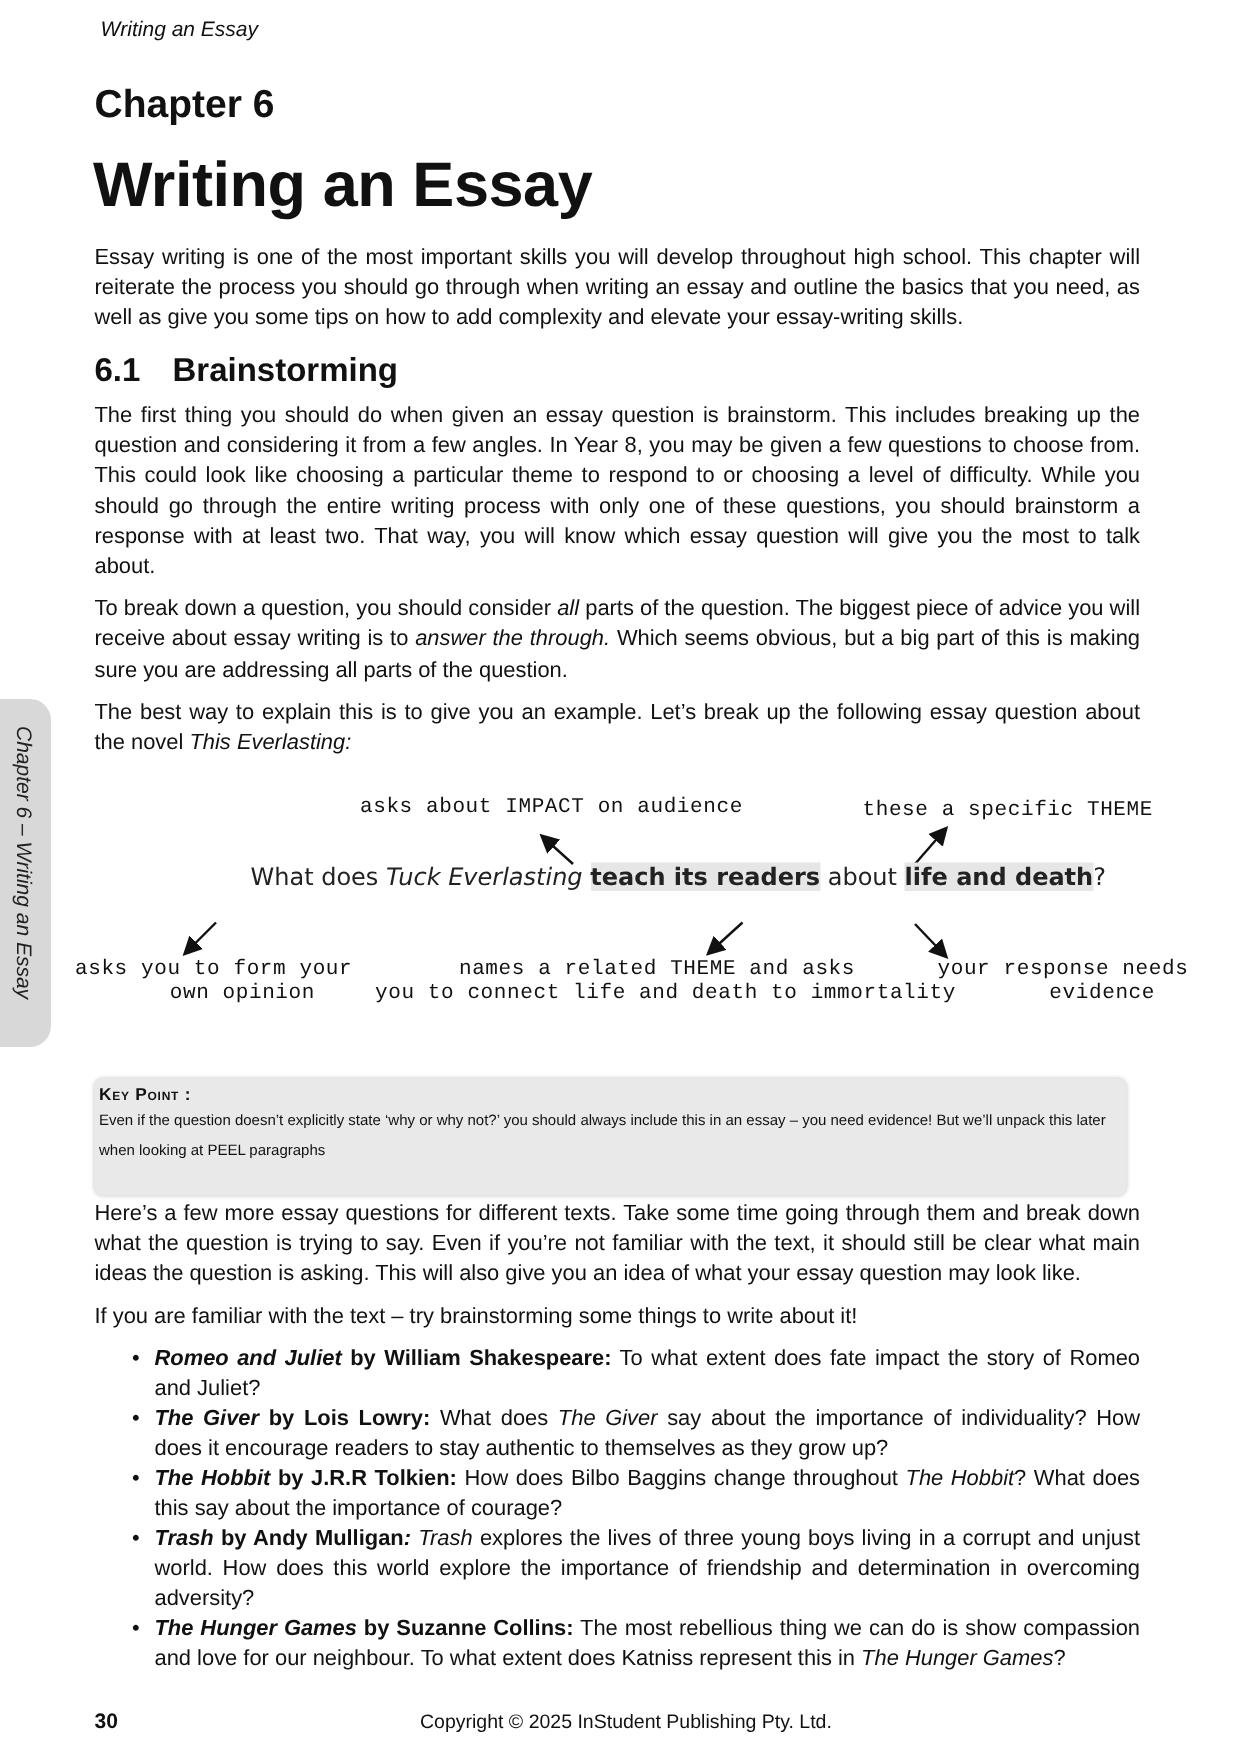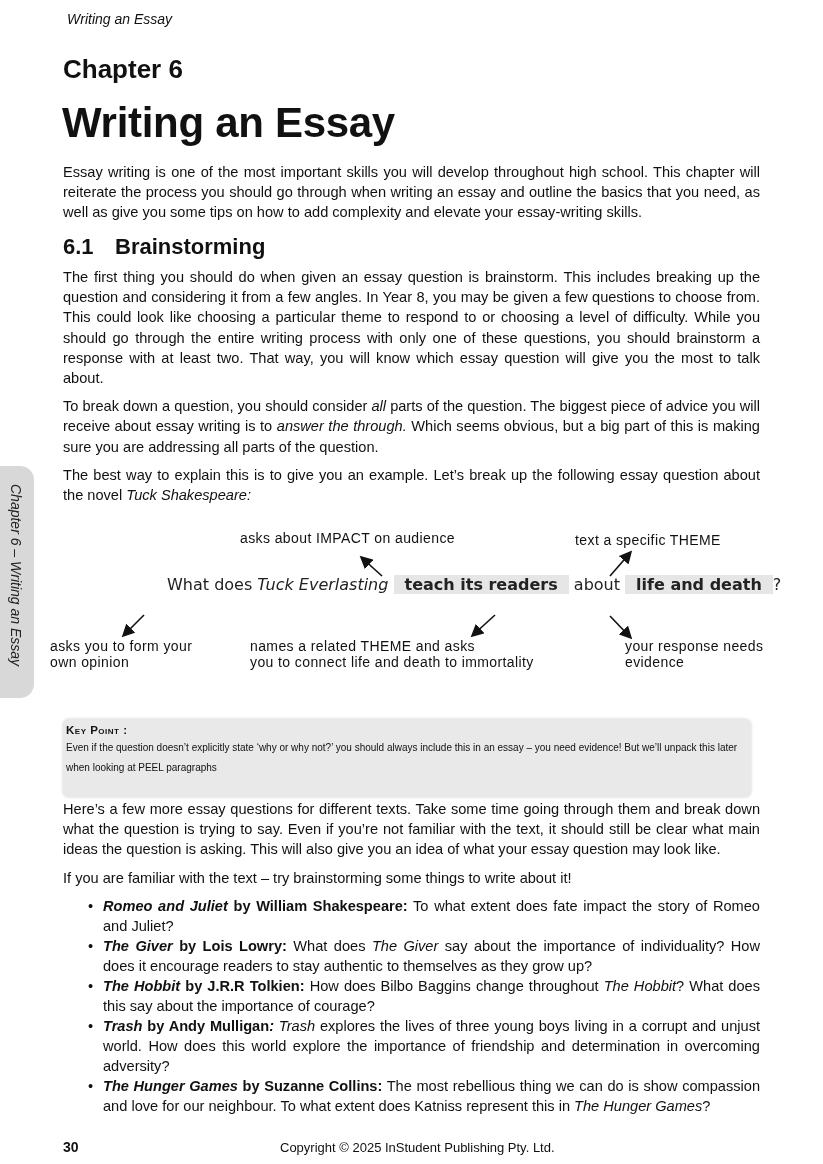--- a/index.html
+++ b/index.html
@@ -13,24 +13,24 @@
   .intro { top: 162px; }
   .sec-head { position: absolute; left: 63px; top: 234px; font-size: 22px; font-weight: bold; }
   .sec-head .num { display: inline-block; width: 52px; }
   .body1 { top: 267px; }
   .body1 p + p { margin-top: 8px; }
   .side-tab { position: absolute; left: 0; top: 466px; width: 34px; height: 232px;
               background: #d8d8d8; border-radius: 0 14px 14px 0; }
   .side-tab span { position: absolute; left: 8px; top: 18px; writing-mode: vertical-rl;
                    font-size: 14px; font-style: italic; color: #222; white-space: nowrap; }
   .diagram { position: absolute; left: 50px; top: 520px; width: 740px; height: 170px; }
-  .hand { position: absolute; font-family: Liberation Sans, sans-serif; font-size: 14px; color: #111;
-          letter-spacing: 0.4px; text-align: left; white-space: nowrap; font-weight: 300; }
+  .hand { position: absolute; font-family: Liberation Mono, monospace; font-size: 14px; color: #111;
+          letter-spacing: 0.4px; text-align: right; white-space: nowrap; font-weight: 300; }
   .qline { position: absolute; font-family: "DejaVu Sans", sans-serif; font-size: 16px; white-space: nowrap; color: #222; }
-  .hl { background: #e6e6e6; font-weight: bold; padding: 0 11px; }
+  .hl { background: #e6e6e6; font-weight: bold; padding: 0 0; }
   .keypoint { position: absolute; left: 63px; top: 719px; width: 682px; height: 68px;
               background: #e9e9e9; border-radius: 6px; padding: 5px 3px; box-shadow: 0 0 3px #ccc; }
   .kp-title { font-size: 11.5px; font-weight: bold; letter-spacing: 0.5px; font-variant: small-caps; }
   .kp-text { font-size: 10px; line-height: 20px; margin-top: 2px; }
   .body2 { top: 799px; }
   .body2 p + p { margin-top: 8px; }
   .qlist { position: absolute; left: 85px; top: 896px; width: 675px; margin: 0; padding: 0; list-style: none;
            font-size: 14.6px; line-height: 20px; text-align: justify; }
   .qlist li { position: relative; padding-left: 18px; }
   .qlist li::before { content: "•"; position: absolute; left: 3px; top: 0; }
@@ -52,38 +52,38 @@
   <p>Essay writing is one of the most important skills you will develop throughout high school. This chapter will reiterate the process you should go through when writing an essay and outline the basics that you need, as well as give you some tips on how to add complexity and elevate your essay-writing skills.</p>
 </div>
 
 <div class="sec-head">
   <span class="num">6.1</span><span>Brainstorming</span>
 </div>
 
 <div class="content body1">
   <p>The first thing you should do when given an essay question is brainstorm. This includes breaking up the question and considering it from a few angles. In Year 8, you may be given a few questions to choose from. This could look like choosing a particular theme to respond to or choosing a level of difficulty. While you should go through the entire writing process with only one of these questions, you should brainstorm a response with at least two. That way, you will know which essay question will give you the most to talk about.</p>
   <p><span>To break down a question, you should consider </span><em>all</em><span> parts of the question. The biggest piece of advice you will receive about essay writing is to </span><em>answer the through.</em><span> Which seems obvious, but a big part of this is making sure you are addressing all parts of the question.</span></p>
-  <p><span>The best way to explain this is to give you an example. Let’s break up the following essay question about the novel </span><em>Tuck Shakespeare:</em></p>
+  <p><span>The best way to explain this is to give you an example. Let’s break up the following essay question about the novel </span><em>This Everlasting:</em></p>
 </div>
 
 <div class="diagram">
   <svg width="740" height="170" style="position:absolute;left:0;top:0">
     <defs>
       <marker id="ah" markerWidth="8" markerHeight="8" refX="6" refY="4" orient="auto">
         <path d="M0,0 L8,4 L0,8 Z" fill="#111"></path>
       </marker>
     </defs>
     <line x1="332" y1="56" x2="312" y2="38" stroke="#111" stroke-width="1.6" marker-end="url(#ah)"></line>
     <line x1="560" y1="56" x2="580" y2="33" stroke="#111" stroke-width="1.6" marker-end="url(#ah)"></line>
     <line x1="94" y1="95" x2="74" y2="115" stroke="#111" stroke-width="1.6" marker-end="url(#ah)"></line>
     <line x1="445" y1="95" x2="423" y2="115" stroke="#111" stroke-width="1.6" marker-end="url(#ah)"></line>
     <line x1="560" y1="96" x2="580" y2="117" stroke="#111" stroke-width="1.6" marker-end="url(#ah)"></line>
   </svg>
   <div class="hand" style="left:190px;top:10px">asks about IMPACT on audience</div>
-  <div class="hand" style="left:525px;top:12px">text a specific THEME</div>
+  <div class="hand" style="left:525px;top:12px">these a specific THEME</div>
   <div class="qline" style="left:117px;top:55px"><span>What does </span><em>Tuck Everlasting</em><span> </span><span class="hl">teach its readers</span><span> about </span><span class="hl">life and death</span><span>?</span></div>
   <div class="hand" style="left:0;top:118px;width:160px">
       <div>asks you to form your</div>
       <div>own opinion</div>
     </div>
   <div class="hand" style="left:200px;top:118px;width:320px">
       <div>names a related THEME and asks</div>
       <div>you to connect life and death to immortality</div>
     </div>
   <div class="hand" style="left:575px;top:118px;width:145px">

